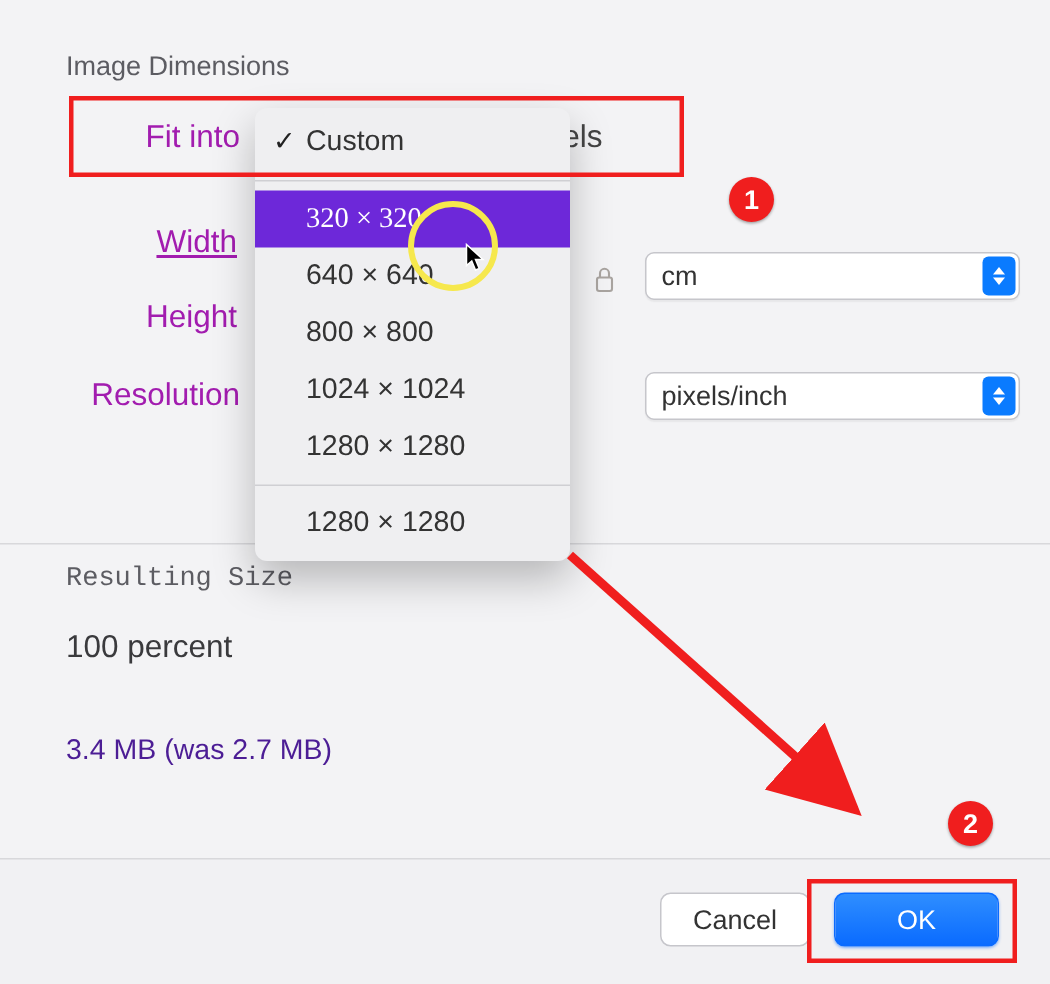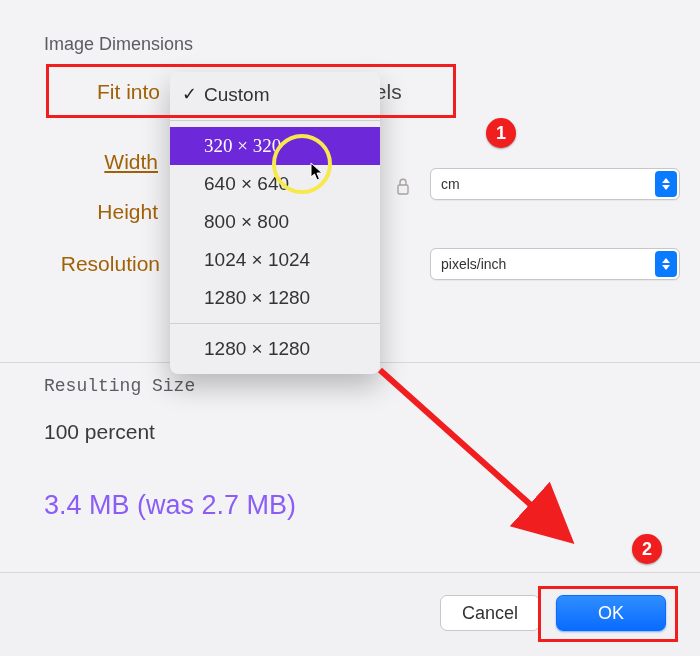--- a/index.html
+++ b/index.html
@@ -17,21 +17,21 @@
     background: #f3f3f5;
     filter: blur(0.4px);
   }
   .section-title {
     position: absolute;
     font-size: 18px;
     color: #5c5c62;
   }
   .label {
     font-size: 21px;
-    color: #a16207;
+    color: #a21caf;
     text-align: right;
   }
   .row { position: absolute; display: flex; align-items: center; }
   .fit-into { left: 60px; top: 80px; }
   .fit-into .label { width: 100px; }
   .pixels-token {
     position: absolute; left: 348px; top: 80px;
     font-size: 21px; color: #444;
   }
   .width-row { left: 68px; top: 150px; }
@@ -49,21 +49,21 @@
   }
 
   .mac-select {
     position: absolute;
     height: 32px;
     border: 1px solid #c6c6cb;
     border-radius: 6px;
     background: #ffffff;
     display: flex; align-items: center;
     padding: 0 26px 0 10px;
-    font-size: 14px; color: #333;
+    font-size: 18px; color: #333;
     box-shadow: 0 1px 1px rgba(0,0,0,0.05);
   }
   .mac-select .caret-box {
     position: absolute; right: 2px; top: 2px; bottom: 2px; width: 22px;
     background: #0a7bff;
     border-radius: 4px;
     display: flex; flex-direction: column; align-items: center; justify-content: center;
   }
   .mac-select .caret-box .tri-up,
   .mac-select .caret-box .tri-dn {
@@ -78,21 +78,21 @@
     display:flex; flex-direction:column; align-items:center; justify-content:center; }
   .fit-caret .tri-up, .fit-caret .tri-dn { width:0;height:0;border-left:4px solid transparent;border-right:4px solid transparent;}
   .fit-caret .tri-up { border-bottom:5px solid #fff; margin-bottom:2px;}
   .fit-caret .tri-dn { border-top:5px solid #fff;}
 
   .divider {
     position: absolute; left: 0; right: 0; top: 362px; height: 1px; background: #d8d8db;
   }
   .resulting-title { left: 44px; top: 376px; font-family: Liberation Mono, monospace; }
   .percent-line { position: absolute; left: 44px; top: 420px; font-size: 21px; color: #3a3a3d; }
-  .mb-line { position: absolute; left: 44px; top: 490px; font-size: 27px; color: #8b5cf6; }
+  .mb-line { position: absolute; left: 44px; top: 490px; font-size: 19px; color: #4c1d95; }
 
   .footer {
     position: absolute; left: 0; right: 0; bottom: 0; height: 84px;
     border-top: 1px solid #d8d8db;
     background: #f1f1f3;
   }
   .btn {
     position: absolute; top: 22px; height: 36px;
     border-radius: 7px;
     font-size: 18px;

